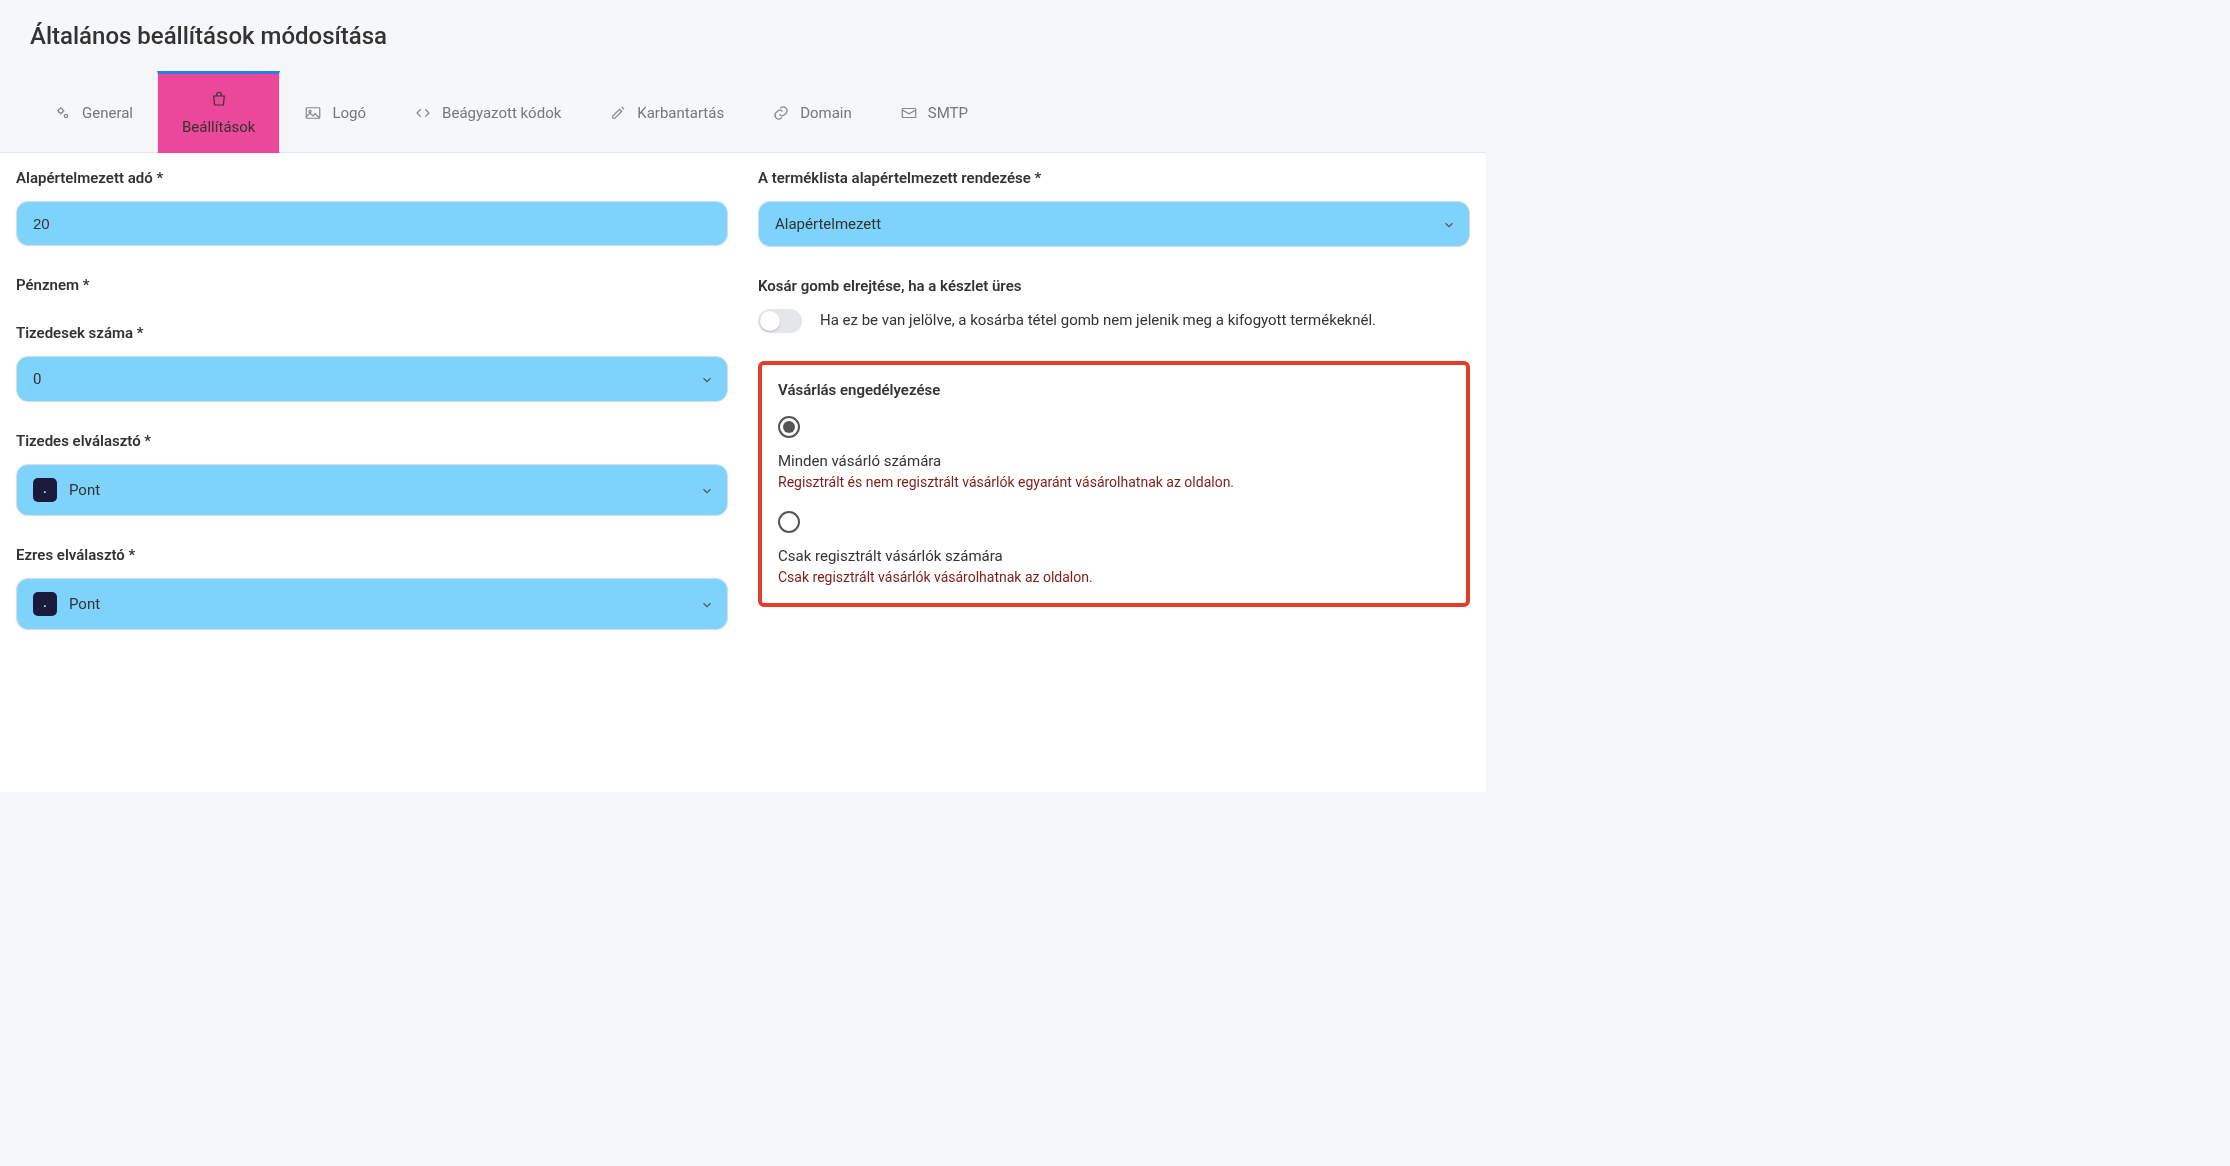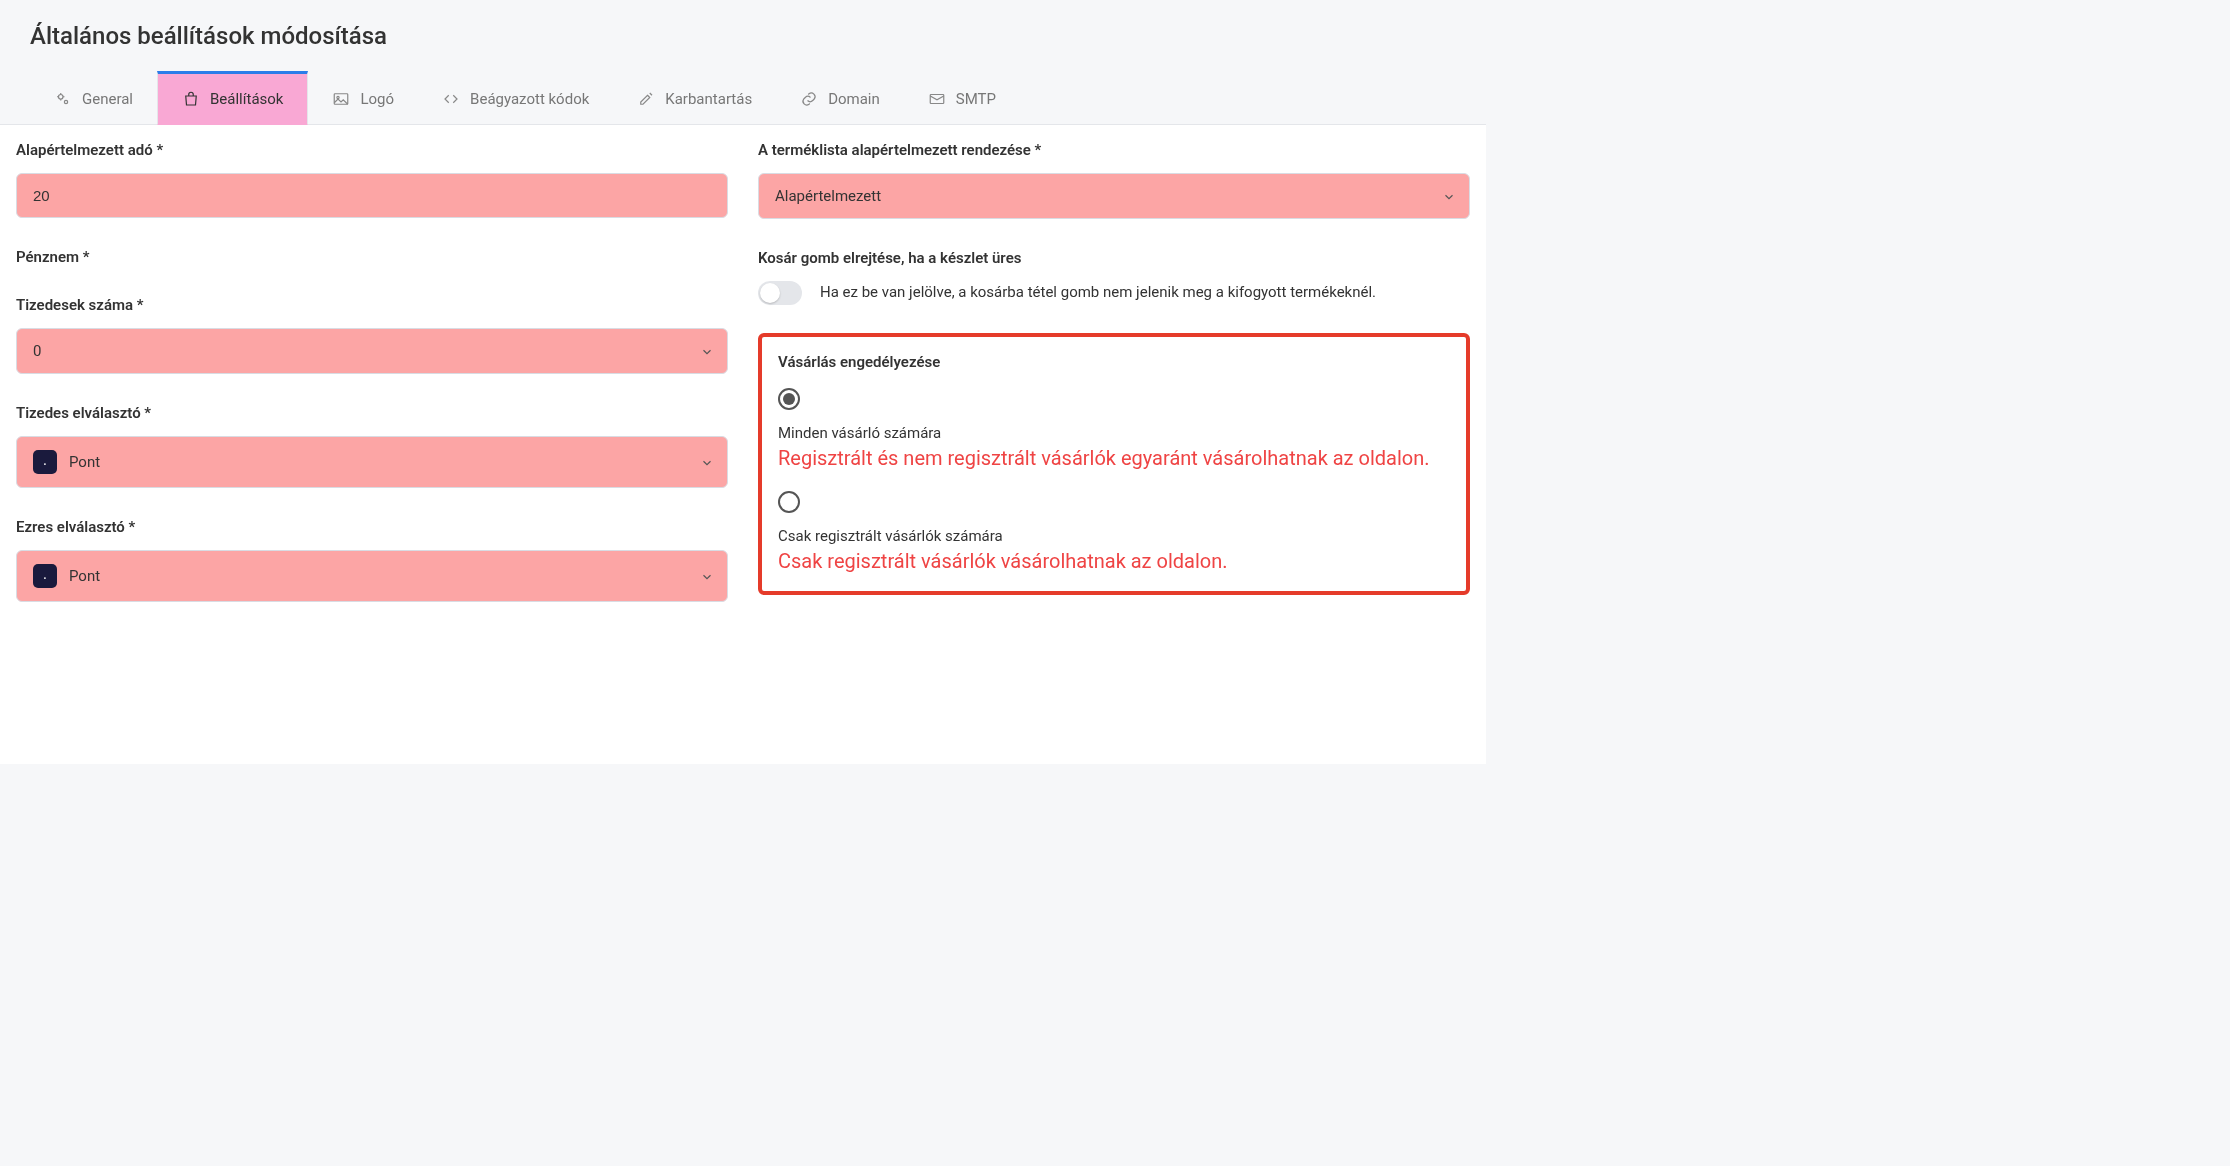--- a/index.html
+++ b/index.html
@@ -4,47 +4,47 @@
 <style>
   * { box-sizing: border-box; margin: 0; padding: 0; }
   html, body { font-family: -apple-system, BlinkMacSystemFont, "Segoe UI", Roboto, "Helvetica Neue", Arial, sans-serif; background: #f6f7f9; color: #333; }
   .page { width: 1486px; }
   .header-area { background: #f6f7f9; padding: 22px 30px 0 30px; }
   h1.page-title { font-size: 24px; font-weight: 500; color: #333; margin-bottom: 24px; }
   .tabs { display: flex; align-items: stretch; }
   .tab { display: flex; align-items: center; padding: 16px 24px; color: #777; font-size: 15px; cursor: pointer; gap: 10px; border-bottom: 1px solid transparent; }
   .tab .icon { width: 18px; height: 18px; display: inline-flex; align-items: center; justify-content: center; }
   .tab svg { width: 18px; height: 18px; stroke: #888; fill: none; stroke-width: 1.6; }
-  .tab.active { background: #f9a8d4; border-top: 3px solid #2b7de9; border-left: 1px solid #e4e6ea; border-right: 1px solid #e4e6ea; color: #333; margin-top: -3px; }
+  .tab.active { background: #ec4899; border-top: 3px solid #2b7de9; border-left: 1px solid #e4e6ea; border-right: 1px solid #e4e6ea; color: #333; margin-top: -3px; flex-direction: column; }
   .tab.active svg { stroke: #333; }
   .content { background: #fff; border-top: 1px solid #e4e6ea; padding: 16px; min-height: 640px; margin-top: -1px; }
   .columns { display: flex; gap: 30px; }
   .col { flex: 1; }
   .form-group { margin-bottom: 30px; }
   .form-label { font-size: 15px; font-weight: 600; color: #333; margin-bottom: 14px; display: block; }
-  .form-control { width: 100%; border: 1px solid #d9dce3; border-radius: 6px; padding: 13px 16px; font-size: 15px; background: #fca5a5; color: #333; }
+  .form-control { width: 100%; border: 1px solid #d9dce3; border-radius: 12px; padding: 13px 16px; font-size: 15px; background: #7dd3fc; color: #333; }
   .select-wrap { position: relative; }
   .select-wrap .form-control { appearance: none; padding-right: 40px; cursor: pointer; }
   .select-wrap .chev { position: absolute; right: 14px; top: 50%; transform: translateY(-50%); pointer-events: none; width: 14px; height: 14px; }
   .select-wrap .chev svg { width: 14px; height: 14px; stroke: #555; fill: none; stroke-width: 2; }
   .with-badge { display: flex; align-items: center; gap: 12px; }
   .dot-badge { width: 24px; height: 24px; background: #1a1a3d; border-radius: 5px; display: inline-flex; align-items: center; justify-content: center; color: #fff; font-size: 10px; font-weight: bold; line-height: 1; }
   .toggle-row { display: flex; align-items: flex-start; gap: 18px; margin-bottom: 32px; }
   .toggle { position: relative; width: 44px; height: 24px; border-radius: 12px; background: #e4e6ea; flex-shrink: 0; cursor: pointer; }
   .toggle .knob { position: absolute; top: 2px; left: 2px; width: 20px; height: 20px; background: #fff; border-radius: 50%; box-shadow: 0 1px 2px rgba(0,0,0,0.2); }
   .toggle.on { background: #3fbf63; }
   .toggle.on .knob { left: 22px; }
   .toggle-desc { font-size: 15px; color: #333; line-height: 1.5; }
   .highlight-box { border: 4px solid #e53b2a; border-radius: 6px; padding: 16px 16px 18px 16px; margin-top: -4px; }
   .radio-group { display: flex; flex-direction: column; gap: 20px; margin-top: 16px; }
   .radio-item { display: flex; gap: 14px; align-items: flex-start; cursor: pointer; flex-direction: column; }
   .radio { width: 22px; height: 22px; border: 2px solid #555; border-radius: 50%; display: inline-flex; align-items: center; justify-content: center; flex-shrink: 0; margin-top: 1px; }
   .radio.checked::after { content: ""; width: 12px; height: 12px; background: #555; border-radius: 50%; }
   .radio-text .title { font-size: 15px; color: #333; margin-bottom: 4px; }
-  .radio-text .desc { font-size: 20px; color: #ef4444; }
+  .radio-text .desc { font-size: 14px; color: #7f1d1d; }
 </style>
 </head>
 <body>
 
 <div class="page">
   <div class="header-area">
     <h1 class="page-title">Általános beállítások módosítása</h1>
 
     <div class="tabs">
       <div class="tab">

